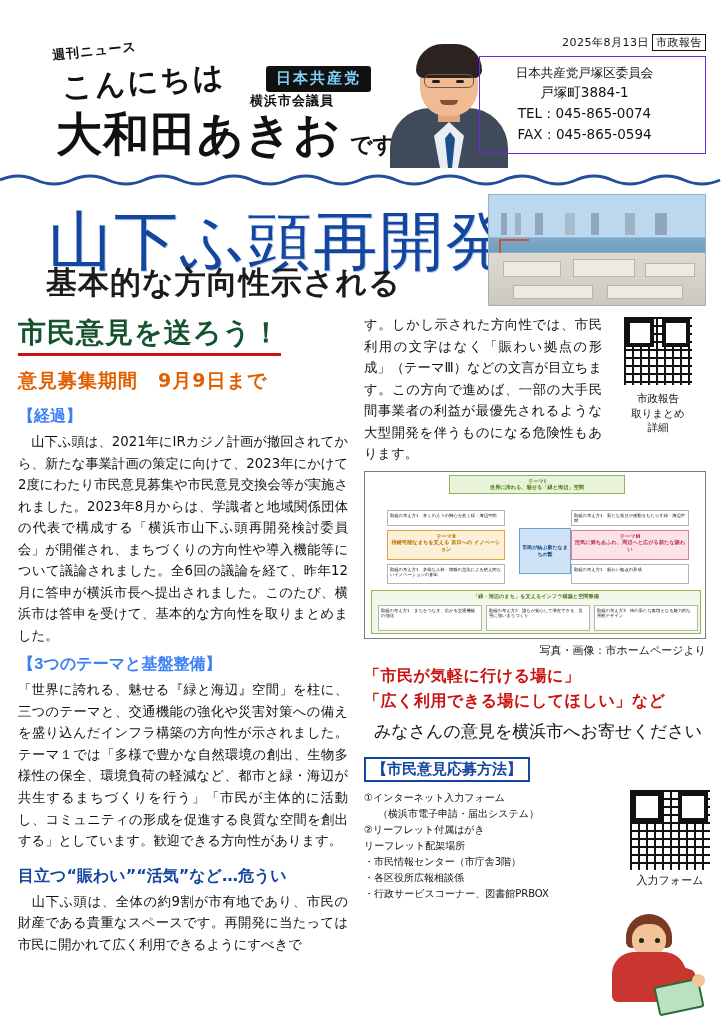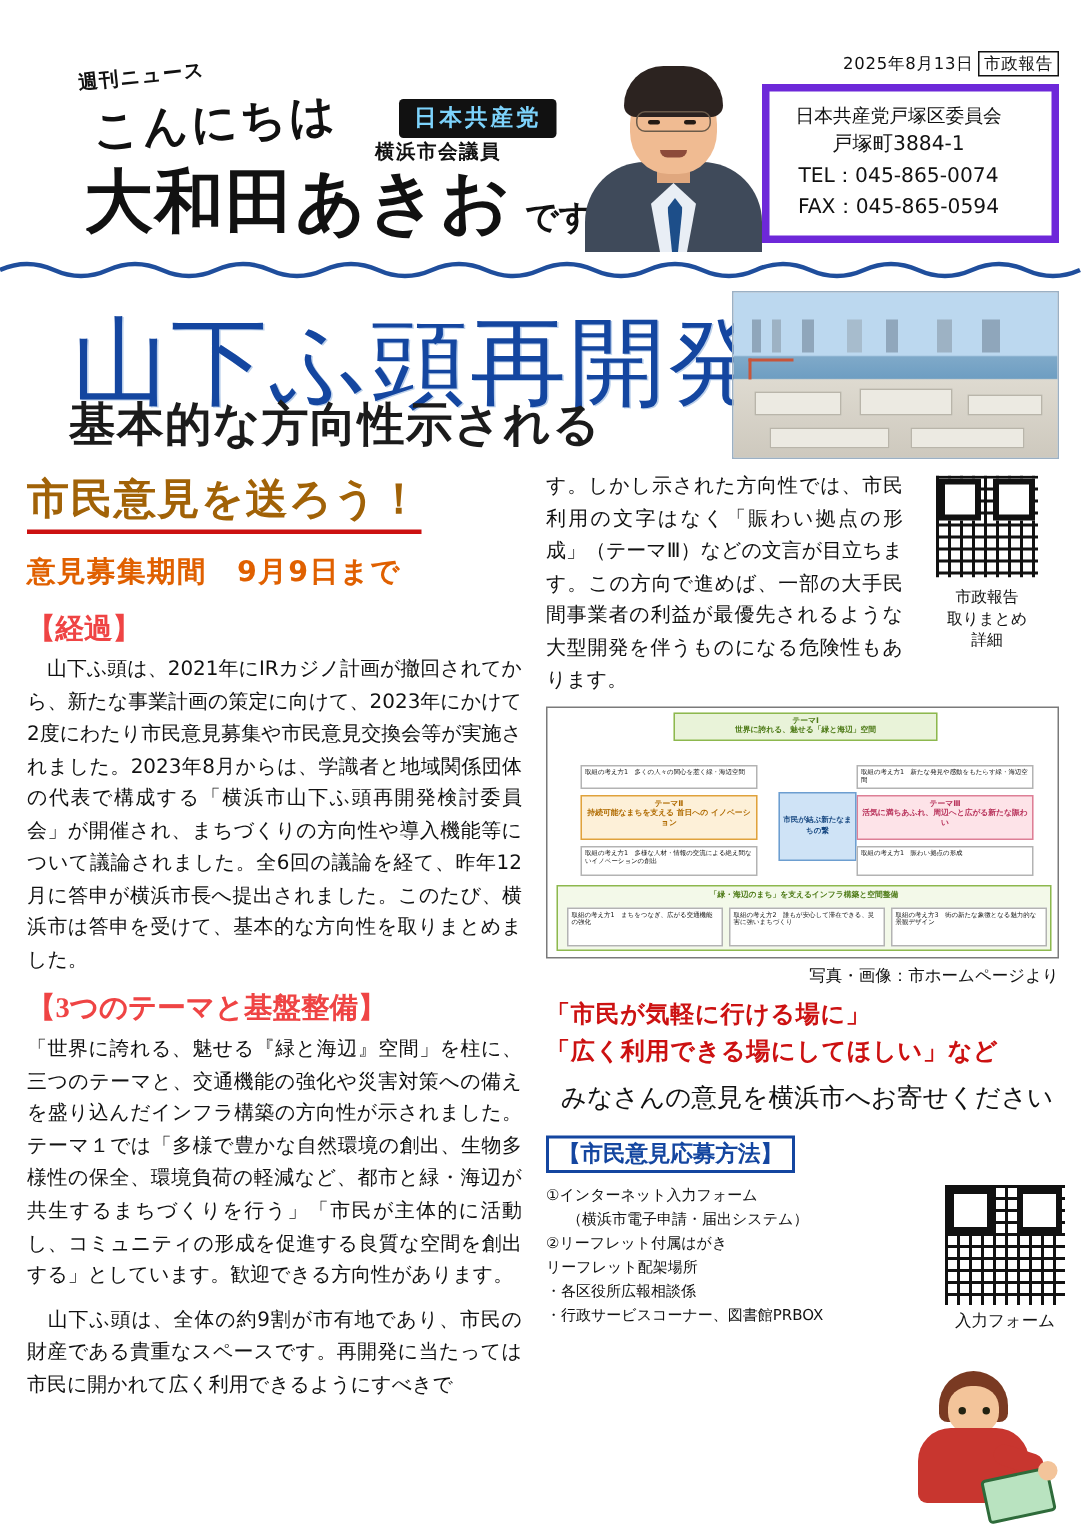--- a/index.html
+++ b/index.html
@@ -107,21 +107,21 @@
     position:absolute; right:18px; top:34px;
     font-size:11px; letter-spacing:0.5px;
     font-family:"DejaVu Sans", sans-serif;
   }
   .report-tag {
     display:inline-block; border:1px solid #111; padding:0 3px; margin-left:3px;
   }
   
   .addrbox {
     position:absolute; right:18px; top:56px;
-    width:198px; border:5px solid #6d28d9;
+    width:227px; border:1px solid #6d28d9;
     padding:6px 24px 8px 8px;
     text-align:center;
     font-family:"DejaVu Sans", sans-serif;
   }
   .addrbox div { font-size:12.5px; line-height:1.55; }
   .addrbox .a2 { font-size:13.5px; }
 
   
   .wave {
     position:absolute; left:0; top:172px; width:724px; height:14px;
@@ -175,36 +175,36 @@
     position:absolute; left:10px; top:44px; width:30px; height:16px;
     border-left:2px solid #c8553a; border-top:2px solid #c8553a;
   }
 
   
   .cols { position:relative; padding:0 18px; }
   .colL { position:absolute; left:18px; top:0; width:330px; }
   .colR { position:absolute; left:364px; top:0; width:342px; }
 
   .callred {
-    font-size:28px; font-weight:bold; color:#a16207;
+    font-size:28px; font-weight:bold; color:#14532d;
     letter-spacing:1px; margin:0 0 2px 0;
     font-family:"DejaVu Sans", sans-serif;
     display:inline-block;
     border-bottom:3px solid #cc1111;
     padding-bottom:1px;
   }
   .callorange {
     font-size:19px; font-weight:bold; color:#e06000;
     letter-spacing:1px; margin:10px 0 12px 0;
     font-family:"DejaVu Sans", sans-serif;
   }
   .h-brk {
-    font-size:19px; font-weight:bold; color:#ef4444;
+    font-size:16px; font-weight:bold; color:#3b82f6;
     margin:6px 0 4px 0;
-    font-family:Liberation Serif, serif;
+    font-family:Liberation Mono, monospace;
   }
   .h-blue {
     font-size:16px; font-weight:bold; color:#1446a0;
     margin:14px 0 4px 0;
     font-family:"DejaVu Sans", sans-serif;
   }
   p.body {
     font-size:13.3px; line-height:1.62; margin:0 0 8px 0;
     text-align:justify;
     font-family:"DejaVu Sans", sans-serif;
@@ -393,20 +393,21 @@
     <div class="colL">
       <div class="callred">市民意見を送ろう！</div>
       <div class="callorange">意見募集期間　9月9日まで</div>
 
       <div class="h-brk">【経過】</div>
       <p class="body">　山下ふ頭は、2021年にIRカジノ計画が撤回されてから、新たな事業計画の策定に向けて、2023年にかけて2度にわたり市民意見募集や市民意見交換会等が実施されました。2023年8月からは、学識者と地域関係団体の代表で構成する「横浜市山下ふ頭再開発検討委員会」が開催され、まちづくりの方向性や導入機能等について議論されました。全6回の議論を経て、昨年12月に答申が横浜市長へ提出されました。このたび、横浜市は答申を受けて、基本的な方向性を取りまとめました。</p>
 
       <div class="h-brk">【3つのテーマと基盤整備】</div>
       <p class="body">「世界に誇れる、魅せる『緑と海辺』空間」を柱に、三つのテーマと、交通機能の強化や災害対策への備えを盛り込んだインフラ構築の方向性が示されました。テーマ１では「多様で豊かな自然環境の創出、生物多様性の保全、環境負荷の軽減など、都市と緑・海辺が共生するまちづくりを行う」「市民が主体的に活動し、コミュニティの形成を促進する良質な空間を創出する」としています。歓迎できる方向性があります。</p>
 
+      <div class="h-blue">目立つ“賑わい”“活気”など…危うい</div>
       <p class="body">　山下ふ頭は、全体の約9割が市有地であり、市民の財産である貴重なスペースです。再開発に当たっては市民に開かれて広く利用できるようにすべきで</p>
     </div>
 
     <div class="colR">
 
       <div style="position:relative; min-height:112px;">
         <div style="width:238px;">
           <p class="rbody">す。しかし示された方向性では、市民利用の文字はなく「賑わい拠点の形成」（テーマⅢ）などの文言が目立ちます。この方向で進めば、一部の大手民間事業者の利益が最優先されるような大型開発を伴うものになる危険性もあります。</p>
         </div>
         <div class="qrblock">
@@ -457,20 +458,21 @@
       <div class="quote quote2">「広く利用できる場にしてほしい」など</div>
       <div class="please">みなさんの意見を横浜市へお寄せください</div>
 
       <div class="h-box-blue">【市民意見応募方法】</div>
 
       <ul class="plain">
         <li>①インターネット入力フォーム</li>
         <li class="indent1">（横浜市電子申請・届出システム）</li>
         <li>②リーフレット付属はがき</li>
         <li>リーフレット配架場所</li>
+        <li>・市民情報センター（市庁舎3階）</li>
         <li>・各区役所広報相談係</li>
         <li>・行政サービスコーナー、図書館PRBOX</li>
       </ul>
     </div>
   </div>
 
   <div class="qr2block">
     <div class="qr2"></div>
     <div class="qr2-cap">入力フォーム</div>
   </div>

